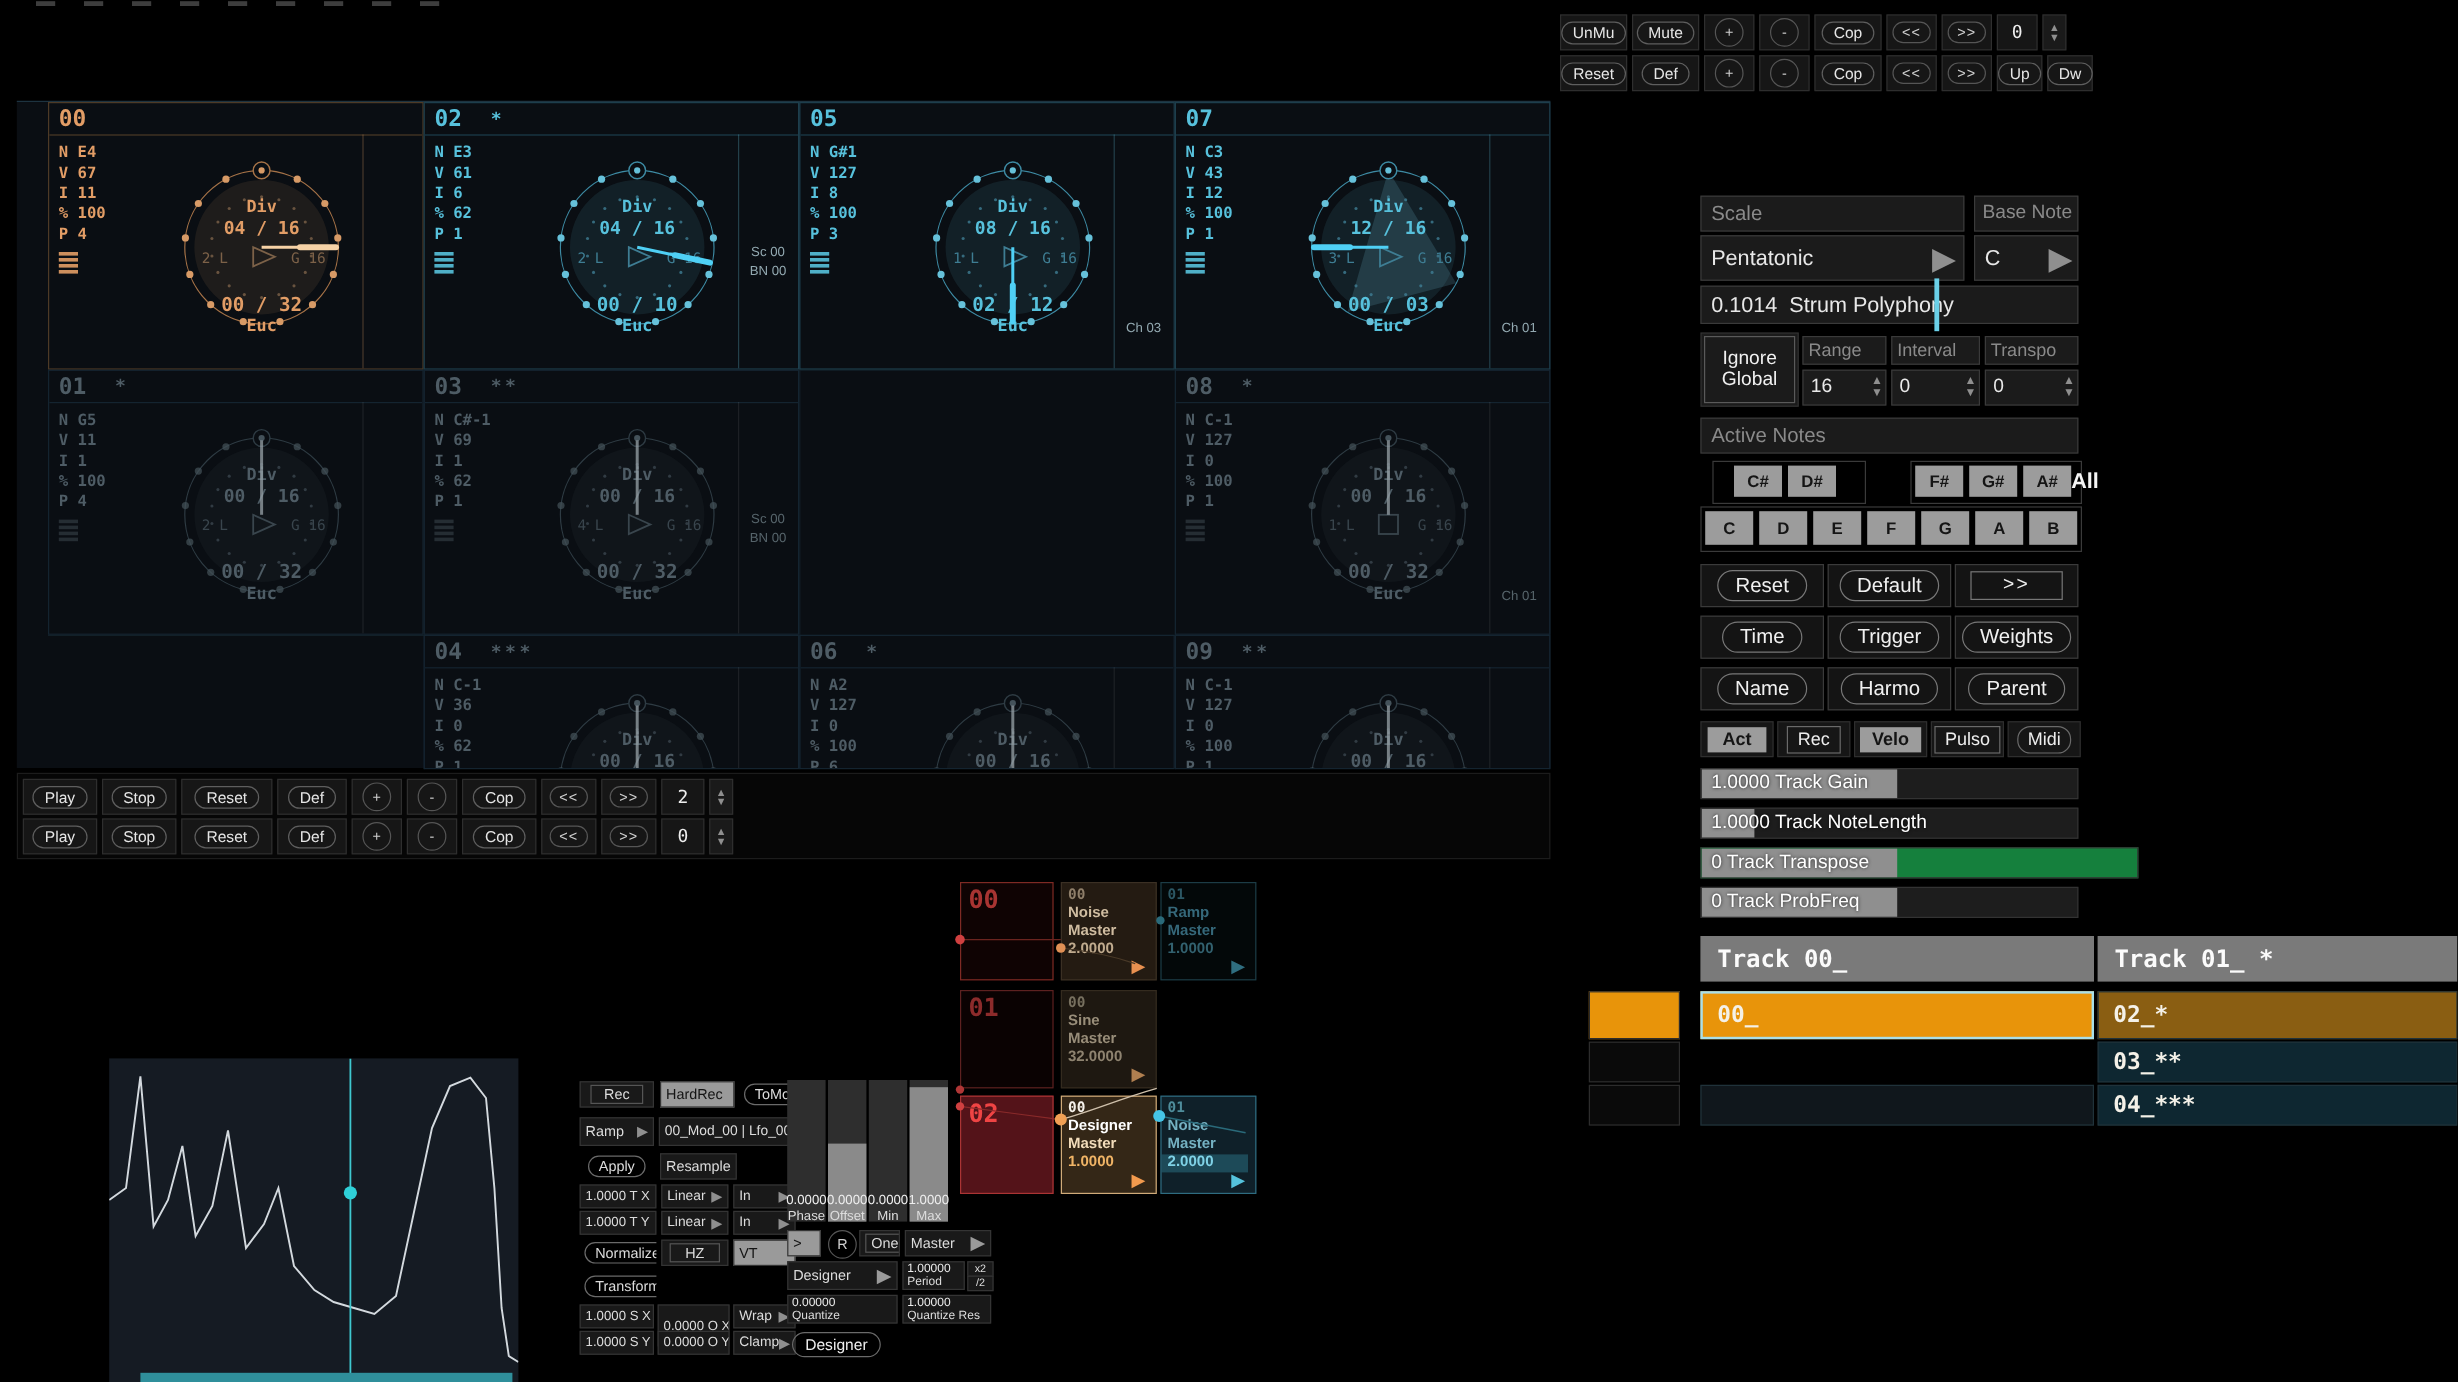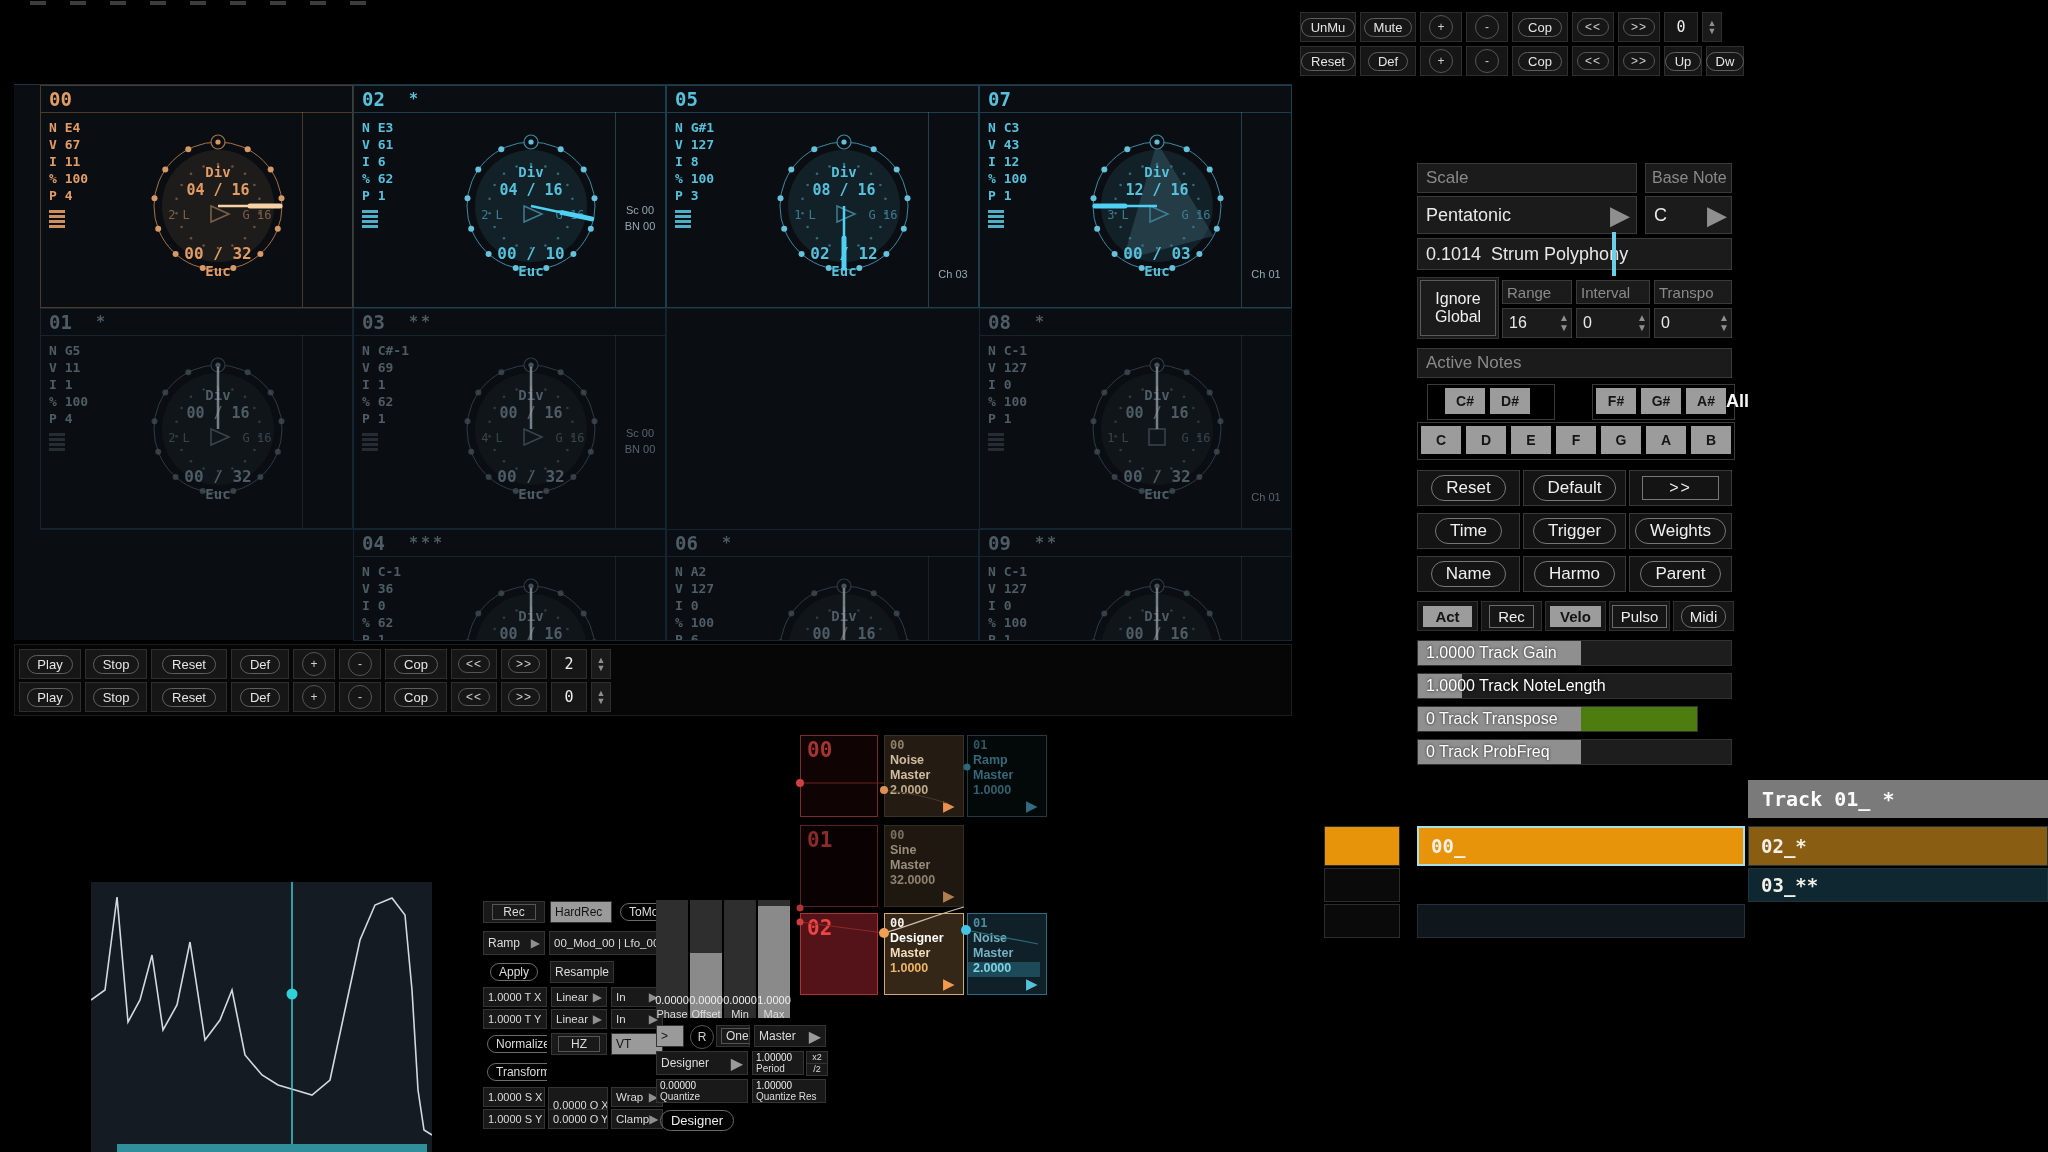--- a/index.html
+++ b/index.html
@@ -963,45 +963,51 @@
       <span style="position: relative; border: 1px solid rgb(106, 106, 106); border-radius: 11px; padding: 2px 8px; color: rgb(238, 238, 238); font-size: 15px;">Midi</span>
     </div>
     <div style="position: absolute; background: rgb(29, 29, 29); border: 1px solid rgb(51, 51, 51); box-sizing: border-box; overflow: hidden; left: 1417px; top: 640px; width: 315px; height: 26px;">
       <div style="position: absolute; background: rgb(143, 143, 143); left: 0px; top: 0px; width: 163px; height: 26px;"></div>
       <div style="position: absolute; color: rgb(255, 255, 255); font-size: 16px; text-shadow: rgba(0, 0, 0, 0.8) 0px 0px 3px; white-space: nowrap; left: 8px; top: 3px; width: 300px; height: 20px;">1.0000 Track Gain</div>
     </div>
     <div style="position: absolute; background: rgb(29, 29, 29); border: 1px solid rgb(51, 51, 51); box-sizing: border-box; overflow: hidden; left: 1417px; top: 673px; width: 315px; height: 26px;">
       <div style="position: absolute; background: rgb(143, 143, 143); left: 0px; top: 0px; width: 44px; height: 26px;"></div>
       <div style="position: absolute; color: rgb(255, 255, 255); font-size: 16px; text-shadow: rgba(0, 0, 0, 0.8) 0px 0px 3px; white-space: nowrap; left: 8px; top: 3px; width: 300px; height: 20px;">1.0000 Track NoteLength</div>
     </div>
-    <div style="position: absolute; background: #4d7c0f; border: 1px solid rgb(51, 51, 51); box-sizing: border-box; overflow: hidden; left: 1417px; top: 706px; width: 281px; height: 26px;">
+    <div style="position: absolute; background: #15803d; border: 1px solid rgb(51, 51, 51); box-sizing: border-box; overflow: hidden; left: 1417px; top: 706px; width: 365px; height: 26px;">
       <div style="position: absolute; background: rgb(143, 143, 143); left: 0px; top: 0px; width: 163px; height: 26px;"></div>
       <div style="position: absolute; color: rgb(255, 255, 255); font-size: 16px; text-shadow: rgba(0, 0, 0, 0.8) 0px 0px 3px; white-space: nowrap; left: 8px; top: 3px; width: 300px; height: 20px;">0 Track Transpose</div>
     </div>
     <div style="position: absolute; background: rgb(29, 29, 29); border: 1px solid rgb(51, 51, 51); box-sizing: border-box; overflow: hidden; left: 1417px; top: 739px; width: 315px; height: 26px;">
       <div style="position: absolute; background: rgb(143, 143, 143); left: 0px; top: 0px; width: 163px; height: 26px;"></div>
       <div style="position: absolute; color: rgb(255, 255, 255); font-size: 16px; text-shadow: rgba(0, 0, 0, 0.8) 0px 0px 3px; white-space: nowrap; left: 8px; top: 3px; width: 300px; height: 20px;">0 Track ProbFreq</div>
     </div>
     <div style="position: absolute; background: rgb(232, 148, 10); border: 1px solid rgb(44, 44, 44); box-sizing: border-box; left: 1324px; top: 826px; width: 76px; height: 40px;"></div>
     <div style="position: absolute; background: rgb(10, 10, 10); border: 1px solid rgb(44, 44, 44); box-sizing: border-box; left: 1324px; top: 868px; width: 76px; height: 34px;"></div>
     <div style="position: absolute; background: rgb(10, 10, 10); border: 1px solid rgb(44, 44, 44); box-sizing: border-box; left: 1324px; top: 904px; width: 76px; height: 34px;"></div>
+    <div style="position: absolute; background: rgb(122, 122, 122); display: flex; align-items: center; left: 1417px; top: 780px; width: 328px; height: 38px;">
+      <span class="mono" style="position: relative; color: rgb(251, 251, 251); font-size: 20px; font-weight: bold; margin-left: 14px; white-space: pre;">Track 00_</span>
+    </div>
     <div style="position: absolute; background: rgb(122, 122, 122); display: flex; align-items: center; left: 1748px; top: 780px; width: 300px; height: 38px;">
       <span class="mono" style="position: relative; color: rgb(251, 251, 251); font-size: 20px; font-weight: bold; margin-left: 14px; white-space: pre;">Track 01_ *</span>
     </div>
     <div style="position: absolute; box-sizing: border-box; display: flex; align-items: center; background: rgb(232, 148, 10); border: 2px solid rgb(169, 223, 233); left: 1417px; top: 826px; width: 328px; height: 40px;">
       <span class="mono" style="position: relative; color: rgb(244, 241, 232); font-size: 19px; font-weight: bold; margin-left: 12px; white-space: pre;">00_</span>
     </div>
     <div style="position: absolute; box-sizing: border-box; display: flex; align-items: center; background: rgb(16, 23, 28); border: 1px solid rgb(32, 50, 58); left: 1417px; top: 904px; width: 328px; height: 34px;">
       <span class="mono" style="position: relative; color: rgb(244, 241, 232); font-size: 19px; font-weight: bold; margin-left: 12px; white-space: pre;"></span>
     </div>
     <div style="position: absolute; box-sizing: border-box; display: flex; align-items: center; background: rgb(138, 94, 18); border: 1px solid rgb(32, 50, 58); left: 1748px; top: 826px; width: 300px; height: 40px;">
       <span class="mono" style="position: relative; color: rgb(244, 241, 232); font-size: 19px; font-weight: bold; margin-left: 12px; white-space: pre;">02_*</span>
     </div>
     <div style="position: absolute; box-sizing: border-box; display: flex; align-items: center; background: rgb(14, 39, 49); border: 1px solid rgb(32, 50, 58); left: 1748px; top: 868px; width: 300px; height: 34px;">
       <span class="mono" style="position: relative; color: rgb(244, 241, 232); font-size: 19px; font-weight: bold; margin-left: 12px; white-space: pre;">03_**</span>
+    </div>
+    <div style="position: absolute; box-sizing: border-box; display: flex; align-items: center; background: rgb(14, 39, 49); border: 1px solid rgb(32, 50, 58); left: 1748px; top: 904px; width: 300px; height: 34px;">
+      <span class="mono" style="position: relative; color: rgb(244, 241, 232); font-size: 19px; font-weight: bold; margin-left: 12px; white-space: pre;">04_***</span>
     </div>
     <div style="position: absolute; background: rgba(60, 12, 12, 0.25); border: 1px solid rgb(126, 42, 36); box-sizing: border-box; left: 800px; top: 735px; width: 78px; height: 82px;">
       <div class="mono" style="position: absolute; color: rgb(168, 52, 50); font-size: 21px; font-weight: bold; left: 6px; top: 2px; width: 60px; height: 26px;">00</div>
     </div>
     <div style="position: absolute; background: rgba(50, 10, 10, 0.2); border: 1px solid rgb(92, 33, 32); box-sizing: border-box; left: 800px; top: 825px; width: 78px; height: 82px;">
       <div class="mono" style="position: absolute; color: rgb(140, 43, 43); font-size: 21px; font-weight: bold; left: 6px; top: 2px; width: 60px; height: 26px;">01</div>
     </div>
     <div style="position: absolute; background: rgb(84, 19, 25); border: 1px solid rgb(170, 52, 52); box-sizing: border-box; left: 800px; top: 913px; width: 78px; height: 82px;">
       <div class="mono" style="position: absolute; color: rgb(239, 68, 68); font-size: 21px; font-weight: bold; left: 6px; top: 2px; width: 60px; height: 26px;">02</div>
     </div>

